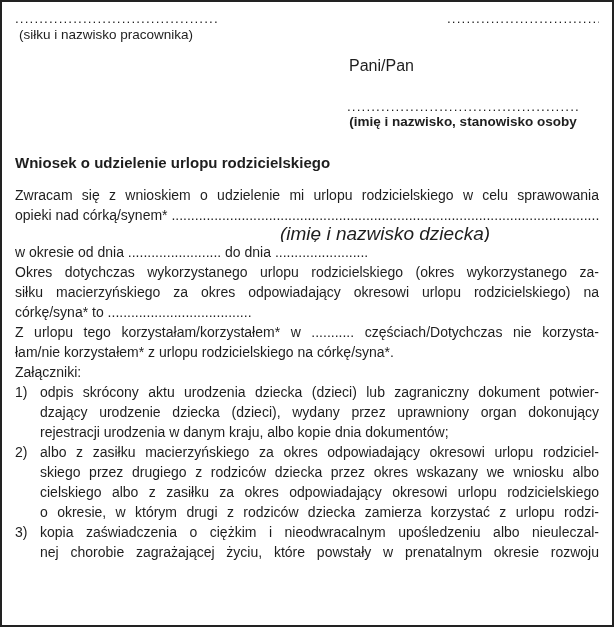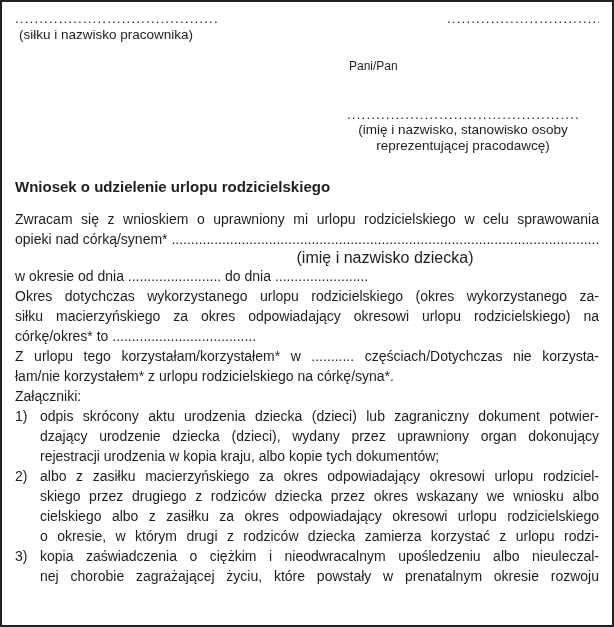--- a/index.html
+++ b/index.html
@@ -21,38 +21,39 @@
   .hdr-right { width: 152px; text-align: center; }
   .dotline {
     font-size: 13.5px; line-height: 15px;
     letter-spacing: 1.1px;
     white-space: nowrap; overflow: hidden;
   }
   .hdr-label { font-size: 13.5px; line-height: 17px; }
   .hdr-left .hdr-label { padding-left: 4px; }
   
   .addressee { margin-left: 332px; width: 232px; margin-top: 14px; }
-  .salutation { font-size: 12px; line-height: 18px; margin: 8px 0 32px 2px; }
-  .addr-label { font-size: 13.5px; line-height: 16px; text-align: center; }
+  .salutation { font-size: 16px; line-height: 18px; margin: 8px 0 24px 2px; }
+  .addr-label { font-size: 13.5px; line-height: 16px; text-align: center; font-weight: bold; }
   
   .title {
     margin-top: 24px;
     text-align: left;
     font-size: 15px; font-weight: bold;
     line-height: 18px;
   }
   
   .body { margin-top: 13px; font-size: 14px; }
   .tline { line-height: 20px; height: 20px; overflow: hidden; }
   .just { text-align: justify; text-align-last: justify; }
   .nowrap { white-space: nowrap; }
   .caption {
-    font-size: 16px; line-height: 17px; height: 17px;
+    font-size: 19px; line-height: 17px; height: 17px;
     margin-left: 155px; width: 430px; text-align: center;
     overflow: hidden;
+    font-style: italic;
   }
   
   .att-item { display: flex; }
   .att-num { width: 25px; flex-shrink: 0; font-size: 14px; line-height: 20px; }
   .att-lines { flex: 1; min-width: 0; }
 </style>
 </head>
 <body>
 
 <div class="page">
@@ -64,53 +65,52 @@
     </div>
     <div class="hdr-right">
       <div class="dotline">....................................</div>
     </div>
   </div>
 
   <div class="addressee">
     <div class="salutation">Pani/Pan</div>
     <div class="dotline">........................................................</div>
     <div class="addr-label">(imię i nazwisko, stanowisko osoby</div>
-    <div class="addr-label">reprezentującej pracodawcę)</div>
   </div>
 
   <div class="title">Wniosek o udzielenie urlopu rodzicielskiego</div>
 
   <div class="body">
 
     <div>
-      <div class="tline just">Zwracam się z wnioskiem o uprawniony mi urlopu rodzicielskiego w celu sprawowania</div>
+      <div class="tline just">Zwracam się z wnioskiem o udzielenie mi urlopu rodzicielskiego w celu sprawowania</div>
       <div class="tline nowrap">opieki nad córką/synem* ........................................................................................................................................</div>
       <div class="caption">(imię i nazwisko dziecka)</div>
       <div class="tline">w okresie od dnia ........................ do dnia ........................</div>
     </div>
 
     <div>
         <div class="tline just">Okres dotychczas wykorzystanego urlopu rodzicielskiego (okres wykorzystanego za-</div>
         <div class="tline just">siłku macierzyńskiego za okres odpowiadający okresowi urlopu rodzicielskiego) na</div>
-        <div class="tline">córkę/okres* to .....................................</div>
+        <div class="tline">córkę/syna* to .....................................</div>
       </div>
 
     <div>
         <div class="tline just">Z urlopu tego korzystałam/korzystałem* w ........... częściach/Dotychczas nie korzysta-</div>
         <div class="tline">łam/nie korzystałem* z urlopu rodzicielskiego na córkę/syna*.</div>
       </div>
 
     <div class="tline">Załączniki:</div>
 
     <div class="att-item">
       <span class="att-num">1)</span>
       <div class="att-lines">
           <div class="tline just">odpis skrócony aktu urodzenia dziecka (dzieci) lub zagraniczny dokument potwier-</div>
           <div class="tline just">dzający urodzenie dziecka (dzieci), wydany przez uprawniony organ dokonujący</div>
-          <div class="tline">rejestracji urodzenia w kopia kraju, albo kopie tych dokumentów;</div>
+          <div class="tline">rejestracji urodzenia w danym kraju, albo kopie dnia dokumentów;</div>
         </div>
     </div>
 
     <div class="att-item">
       <span class="att-num">2)</span>
       <div class="att-lines">
           <div class="tline just">albo z zasiłku macierzyńskiego za okres odpowiadający okresowi urlopu rodziciel-</div>
           <div class="tline just">skiego przez drugiego z rodziców dziecka przez okres wskazany we wniosku albo</div>
           <div class="tline just">cielskiego albo z zasiłku za okres odpowiadający okresowi urlopu rodzicielskiego</div>
           <div class="tline just">o okresie, w którym drugi z rodziców dziecka zamierza korzystać z urlopu rodzi-</div>

